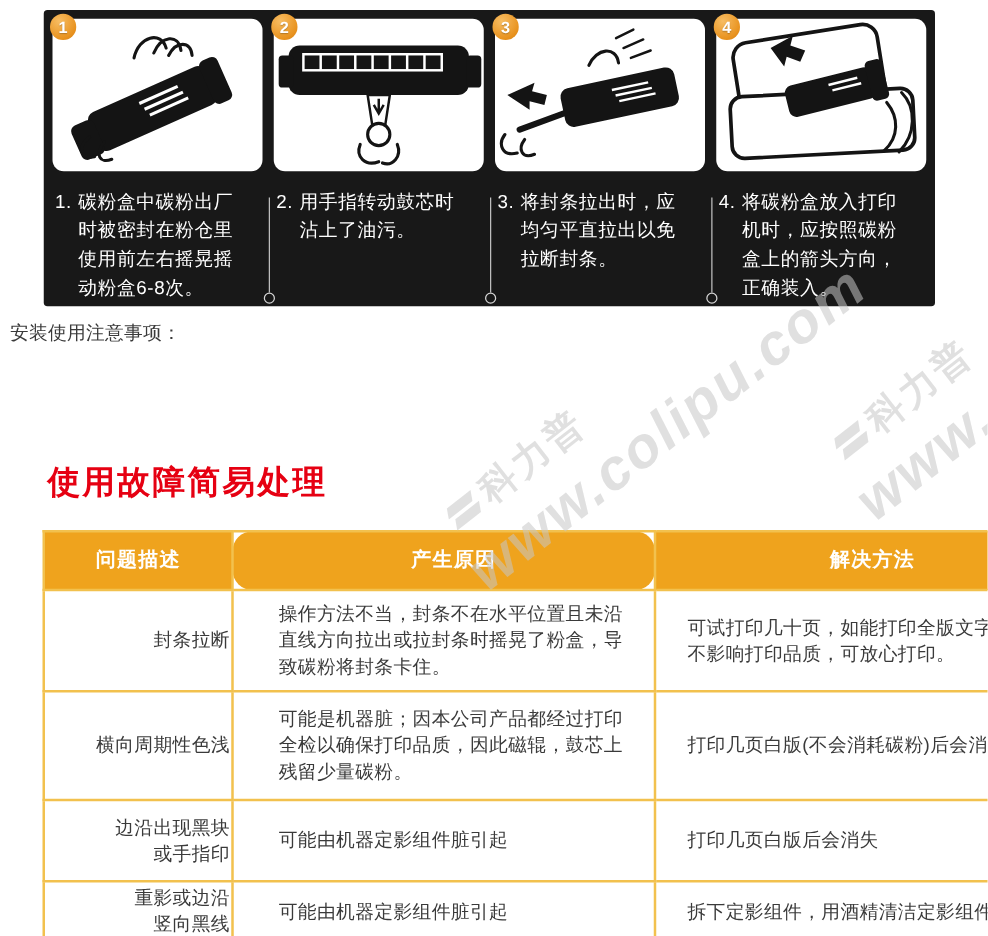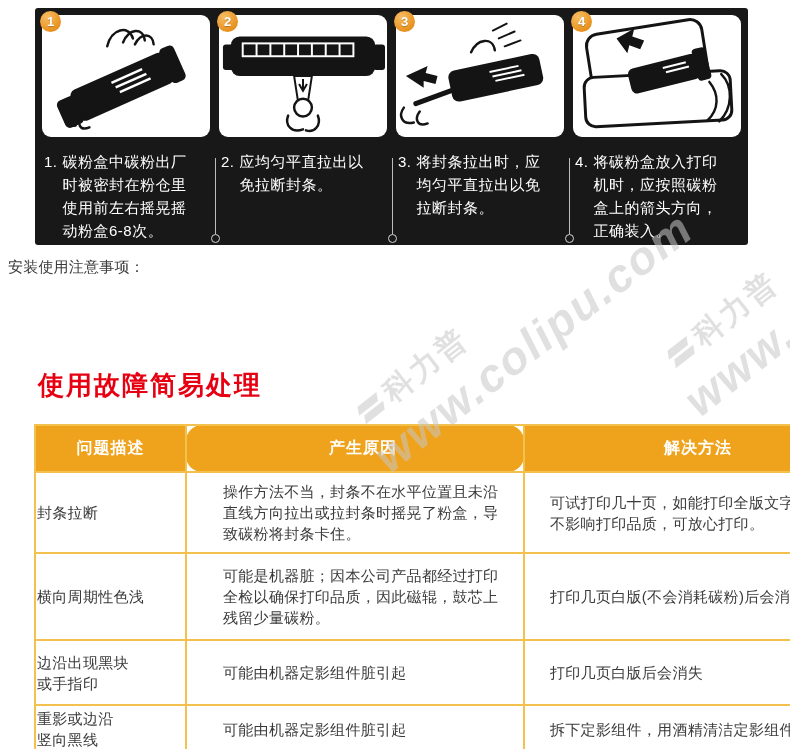--- a/index.html
+++ b/index.html
@@ -65,21 +65,21 @@
     border:2px solid #f2c14e;font-weight:normal;
   }
   .trouble-table th{
     background:#efa31d;color:#ffffff;font-weight:bold;
     font-size:16px;height:29px;text-align:center;letter-spacing:1px;
   }
   .trouble-table td{
     font-size:15px;color:#3a3a3a;line-height:21px;letter-spacing:.3px;
     vertical-align:middle;
   }
-  .col-problem{width:147px;text-align:left;white-space:pre-line;}
+  .col-problem{width:147px;text-align:right;white-space:pre-line;}
   .col-cause{width:280px;padding:8px 20px 8px 36px;border-radius:16px;}
   .col-solution{width:296px;padding:8px 16px 8px 25px;}
   tr.r1{height:80px;} tr.r2{height:87px;} tr.r3{height:65px;} tr.r4{height:48px;}
 
   
   .wm{
     position:absolute;pointer-events:none;color:#c7c7c7;opacity:.55;
     transform:rotate(-38deg);transform-origin:left top;z-index:6;
     white-space:nowrap;font-weight:bold;
   }
@@ -153,21 +153,21 @@
           <path d="M85 63 v10 m-4 -5 l4 7 l4 -7" stroke="#141414" stroke-width="2" fill="none"></path>
           <circle cx="85" cy="92" r="9" fill="#fff" stroke="#141414" stroke-width="2.5"></circle>
           <g fill="none" stroke="#141414" stroke-width="2.5" stroke-linecap="round">
             <path d="M70 100 C 66 110, 74 118, 85 114"></path>
             <path d="M100 100 C 104 110, 96 118, 88 115"></path>
           </g>
         </svg>
       </div>
       <div class="step-text">
         <span class="step-num">2.</span>
-        <span>应均匀平直拉出以免拉断封条。</span>
+        <span>用手指转动鼓芯时沾上了油污。</span>
       </div>
     </div>
 
     <div class="step">
       <div class="step-badge">3</div>
       <div class="step-image">
         <svg viewBox="0 0 170 120">
           <g stroke="#141414" stroke-width="2" stroke-linecap="round">
             <path d="M98 14 l14 -7"></path>
               <path d="M104 22 l16 -7"></path>

